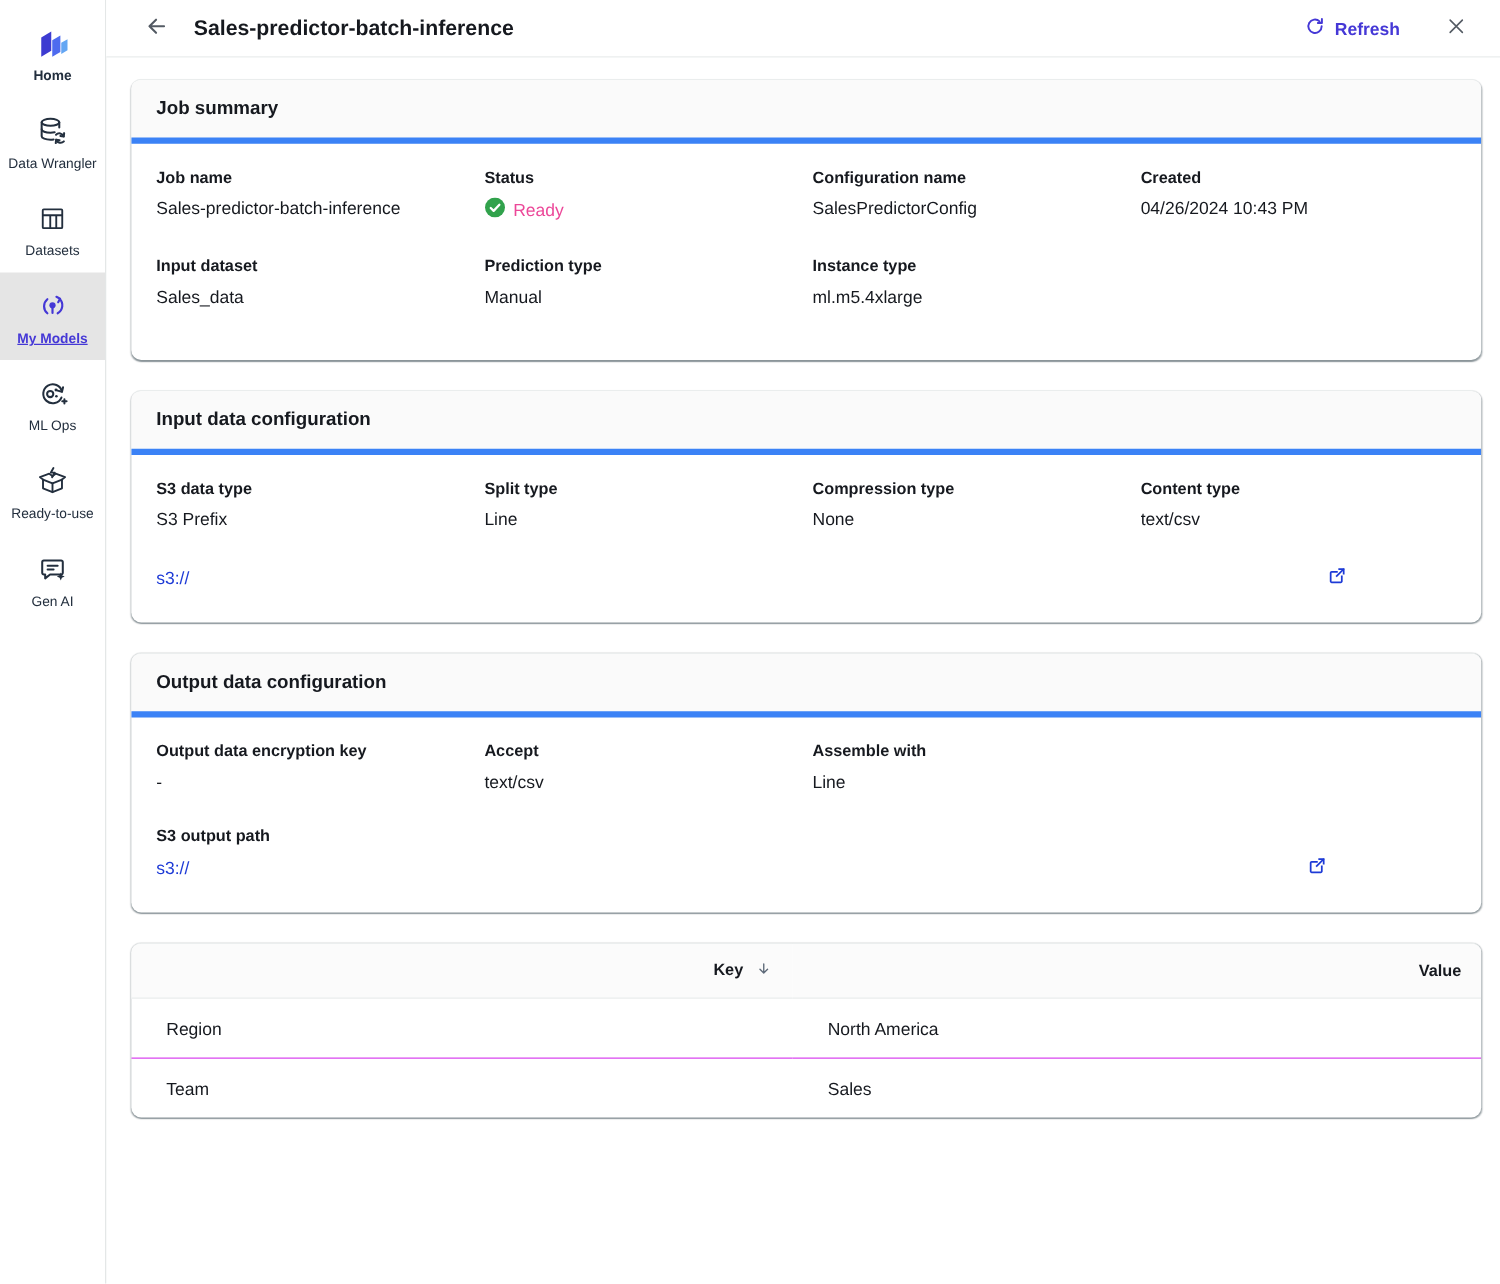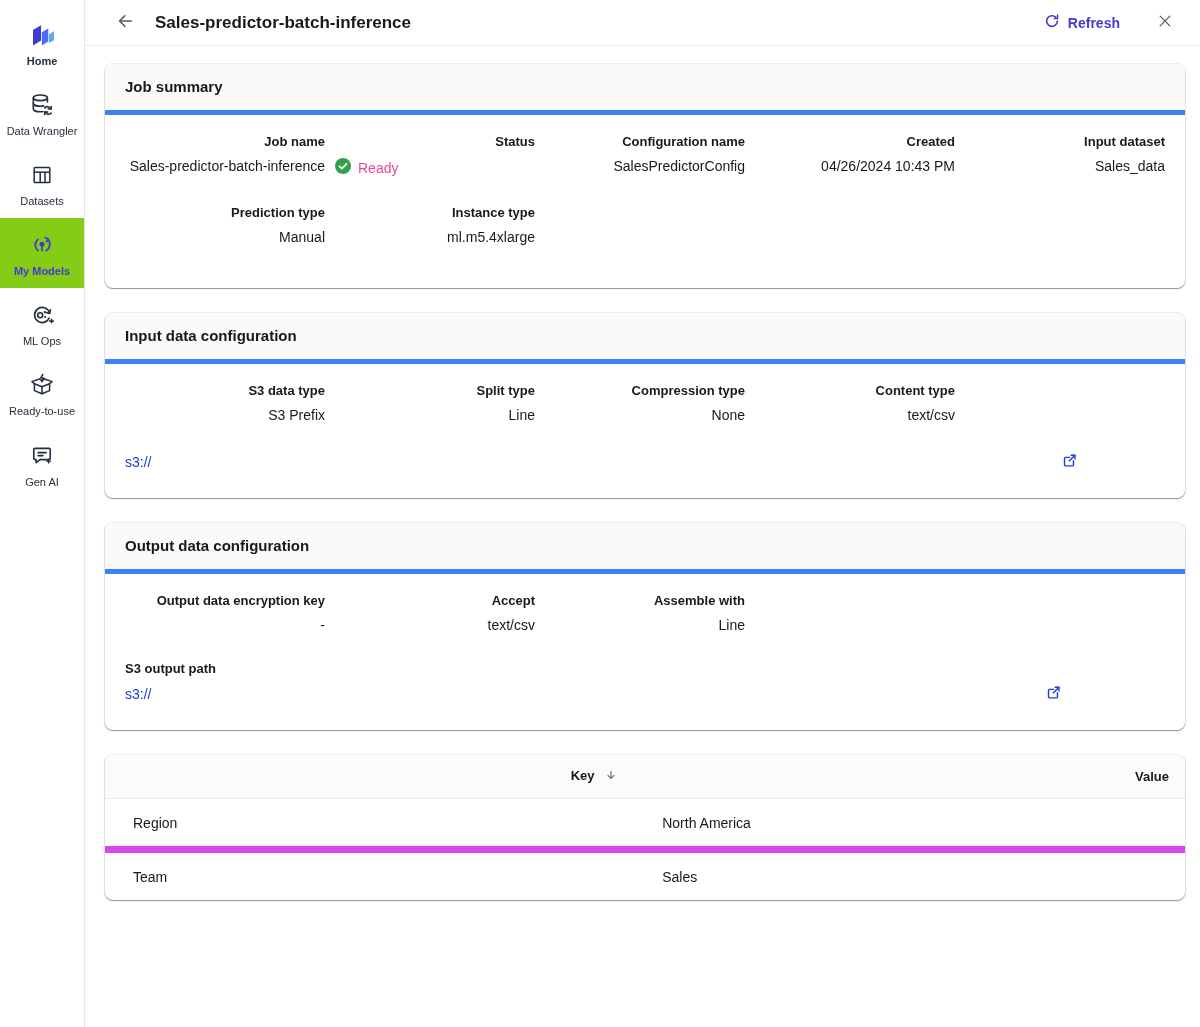--- a/index.html
+++ b/index.html
@@ -8,21 +8,21 @@
   .app { display:flex; width:1200px; height:1027px; }
 
   
   .sidebar { width:85px; flex:0 0 85px; border-right:1px solid #e4e7e7;
     background:#fff; padding-top:8px; display:flex; flex-direction:column; }
   .side-item { width:100%; padding:12px 2px 11px; display:flex; flex-direction:column;
     align-items:center; cursor:pointer; color:#232f3e; }
   .side-item .icn { height:30px; display:flex; align-items:center; justify-content:center; }
   .side-item .lbl { font-size:11px; margin-top:5px; color:#232f3e; text-align:left; line-height:1.1; }
   .side-item.home .lbl { font-weight:700; }
-  .side-item.selected { background:#84cc16; color:#4538d6; }
+  .side-item.selected { background:#e5e5e5; color:#4538d6;text-decoration:underline; }
   .side-item.selected .lbl { color:#4538d6; font-weight:700; }
   .side-item svg { display:block; }
 
   
   .main { flex:1; display:flex; flex-direction:column; }
   .topbar { height:46px; flex:0 0 46px; display:flex; align-items:center;
     padding:0 24px 0 26px; border-bottom:1px solid #eaeded; background:#fff; }
   .back-btn { background:none; border:none; cursor:pointer; color:#545b64; padding:4px; display:flex; }
   .page-title { font-size:17px; font-weight:700; margin-left:16px; color:#16191f; }
   .topbar-right { margin-left:auto; display:flex; align-items:center; gap:34px; }
@@ -32,39 +32,39 @@
 
   .content { padding:17px 15px 0 20px; overflow:hidden; }
 
   
   .card { background:#fff; border-radius:8px; margin-bottom:24px; border-top:1px solid #eaeded;
     box-shadow: 0 1px 1px 0 rgba(0,28,36,.30), 1px 1px 1px 0 rgba(0,28,36,.12), -1px 1px 1px 0 rgba(0,28,36,.12);
     overflow:hidden; }
   .card-header { background:#fafafa; padding:14px 20px; border-bottom:5px solid #3b82f6; }
   .card-title { font-size:15px; font-weight:700; }
   .card-body { padding:19px 20px 15px; }
-  .grid4 { display:grid; grid-template-columns:repeat(5,1fr); column-gap:10px;text-align:right; }
+  .grid4 { display:grid; grid-template-columns:repeat(4,1fr); column-gap:10px; }
   .field { margin-bottom:28px; }
   .field.last-row { margin-bottom:12px; }
   .f-label { font-size:13px; font-weight:700; margin-bottom:9px; color:#16191f; }
   .f-value { font-size:14px; color:#16191f; }
   .status-value { display:flex; align-items:center; gap:7px; color:#ec4899; }
   .link { display:inline-flex; align-items:center; gap:7px; color:#1d3ad6; font-size:14px;
     text-decoration:none; cursor:pointer; }
   .linkline { display:flex; align-items:center; justify-content:space-between; margin-top:2px; }
   .linkline.input-pad { padding-right:88px; }
   .linkline.output-pad { padding-right:104px; }
   .ext-btn { background:none; border:none; cursor:pointer; color:#1d3ad6; display:flex; padding:0; }
 
   
   .env-table { width:100%; border-collapse:collapse; }
   .env-table th { text-align:right; font-size:13px; font-weight:700; background:#fbfbfb;
     padding:13px 16px 13px 28px; border-bottom:1px solid #eaeded; }
   .env-table th.key-col { width:49%; }
-  .env-table td { font-size:14px; padding:16px 16px 15px 28px; border-bottom:7px solid #d946ef; }
+  .env-table td { font-size:14px; padding:16px 16px 15px 28px; border-bottom:1px solid #d946ef; }
   .env-table tr:last-child td { border-bottom:none; }
   .sort-arrow { color:#5f6b7a; margin-left:6px; vertical-align:-2px; }
 </style>
 </head>
 <body>
 
 <div class="app">
 
   <nav class="sidebar">
 

